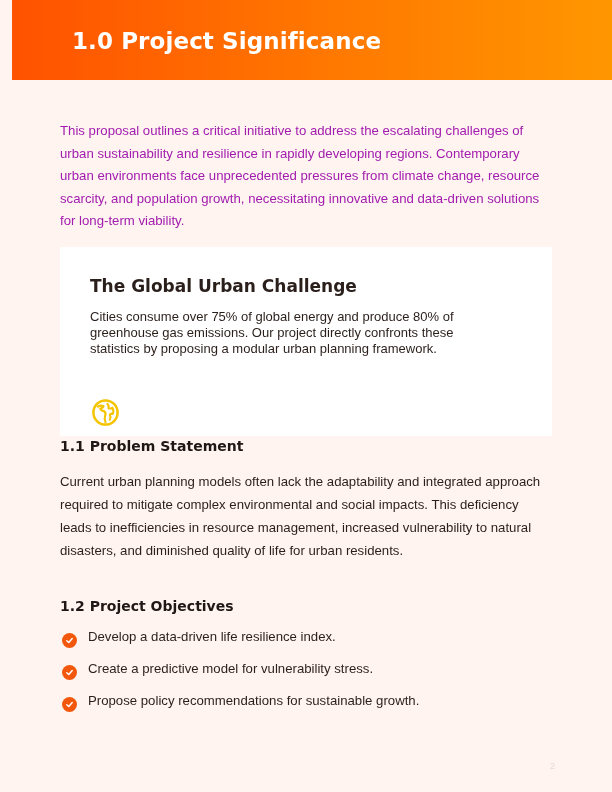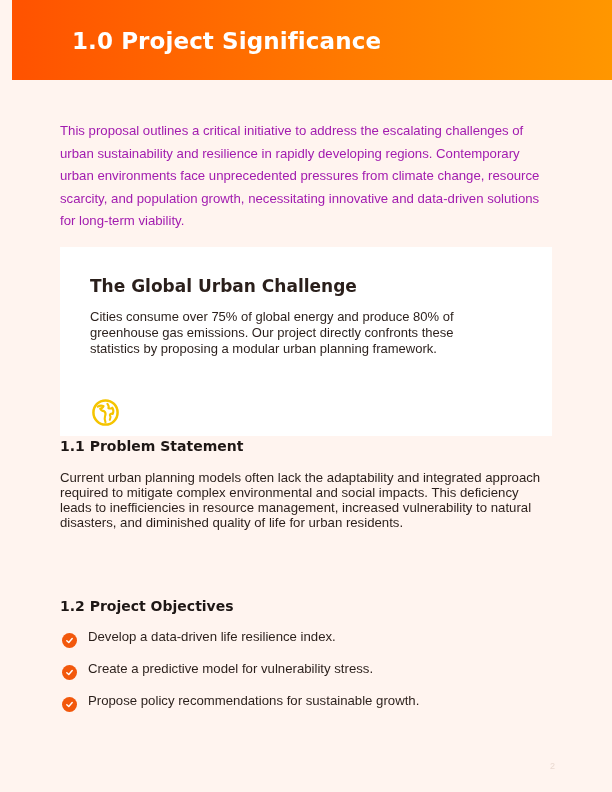--- a/index.html
+++ b/index.html
@@ -40,21 +40,21 @@
     .card .globe {
       position: absolute; left: 31px; top: 151px; width: 29px; height: 29px;
     }
     .h3 {
       position: absolute; left: 60px;
       font-family: "DejaVu Sans", sans-serif; font-weight: 600;
       font-size: 14px; color: #1e1715;
     }
     .problem {
       position: absolute; left: 60px; top: 470px; width: 490px;
-      font-size: 13.2px; line-height: 15px; color: #2a1f1b;
+      font-size: 13.2px; line-height: 23px; color: #2a1f1b;
     }
     .objectives {
       position: absolute; left: 60px; top: 628px; list-style: none;
     }
     .objectives li {
       position: relative; height: 32px;
       font-size: 13.2px; line-height: 18px; color: #2a1f1b; padding-left: 28px;
     }
     .check {
       position: absolute; left: 2px; top: 5px; width: 15px; height: 15px;

